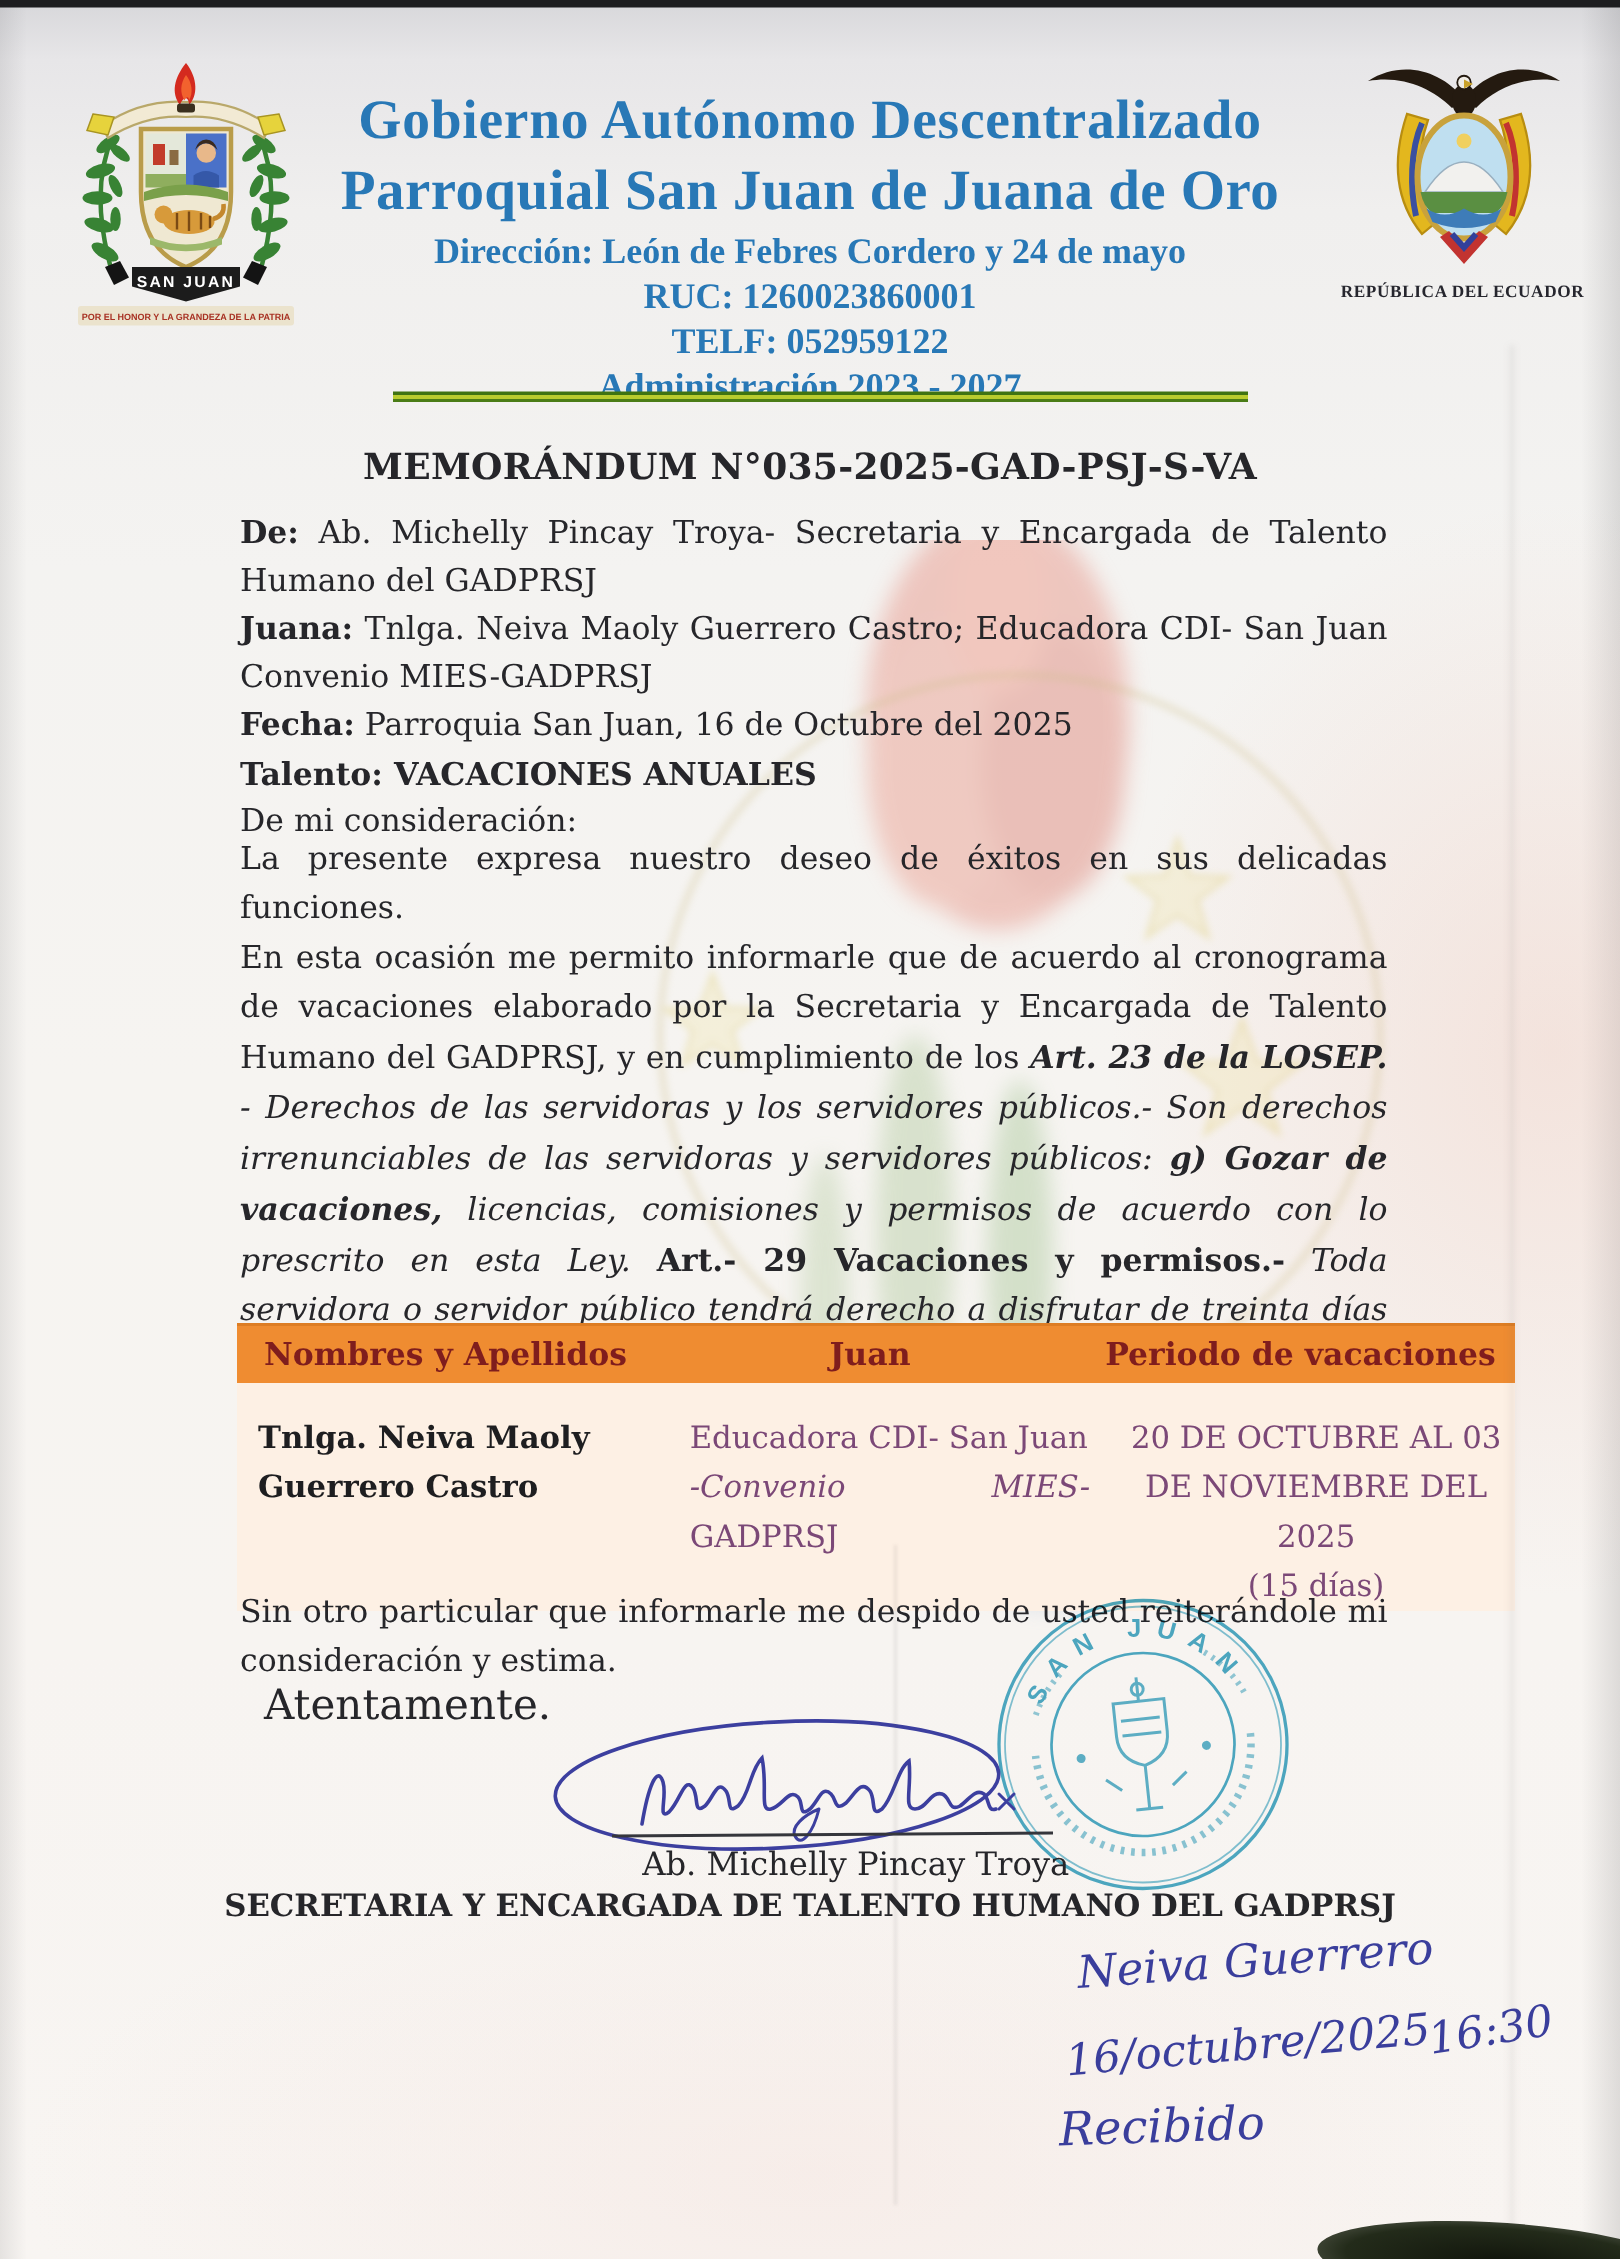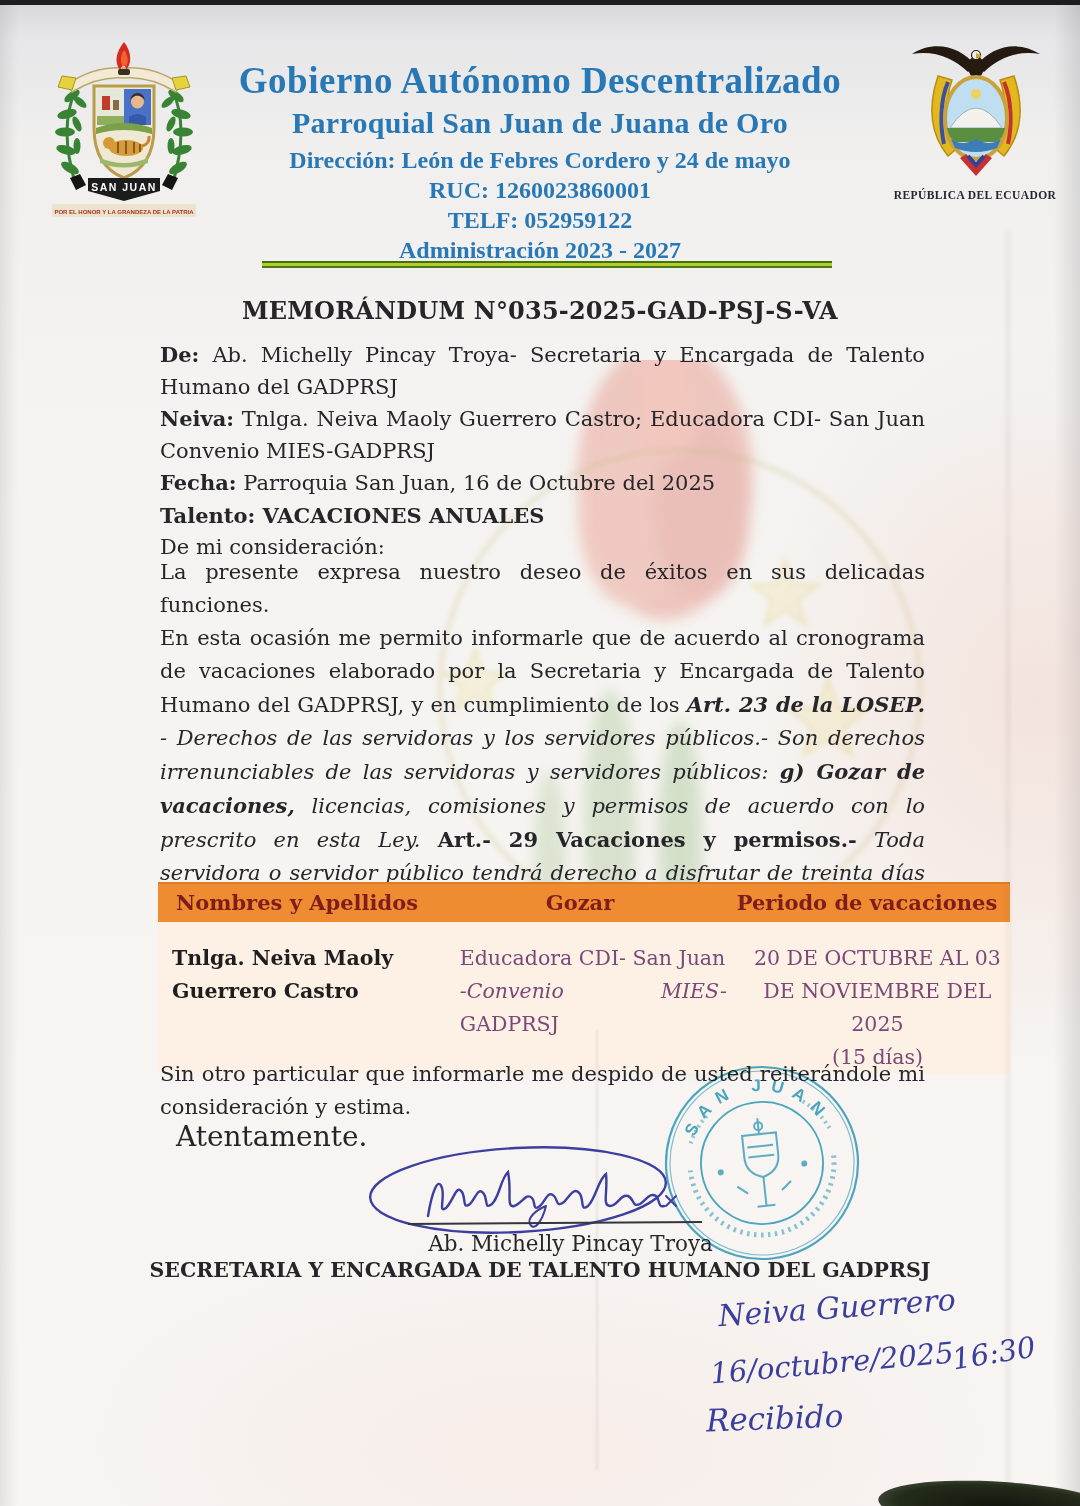--- a/index.html
+++ b/index.html
@@ -11,21 +11,21 @@
       radial-gradient(ellipse 700px 300px at 540px 1450px, rgba(244,222,216,.35), rgba(244,222,216,0) 75%),
       linear-gradient(90deg, rgba(60,60,65,.10) 0, rgba(60,60,65,0) 18px),
       linear-gradient(270deg, rgba(60,60,65,.14) 0, rgba(60,60,65,0) 26px),
       linear-gradient(180deg,#d7d7da 0,#e7e6e8 40px,#f0efee 140px,#f4f3f1 380px,#f6f4f1 720px,#f7f4f1 1100px,#f8f5f2 1506px);
   }
   .abs{position:absolute;}
   
   .letterhead{left:215px;top:62px;width:650px;text-align:center;color:#2878b6;
     font-family:"Liberation Serif",serif;font-weight:bold;line-height:1.0;}
   .lh1{font-size:37px;letter-spacing:.5px;}
-  .lh2{font-size:30px;margin-top:9px;letter-spacing:.3px;}
+  .lh2{font-size:38px;margin-top:9px;letter-spacing:.3px;}
   .lh3{font-size:24px;margin-top:10px;}
   .lh4{font-size:24px;margin-top:6px;}
   .greenrule{left:262px;top:261px;width:570px;height:7px;
     background:linear-gradient(180deg,#3f7312 0,#3f7312 2px,#b9cc2e 2px,#b9cc2e 5px,#4a7c16 5px,#4a7c16 7px);}
   .seal-caption{left:888px;top:189px;width:174px;text-align:center;font-family:"Liberation Serif",serif;
     font-weight:bold;font-size:11.5px;color:#26262e;letter-spacing:.4px;}
   
   .memo-title{left:0;top:296px;width:1080px;text-align:center;font-weight:bold;font-size:24px;letter-spacing:.2px;}
   .block{left:160px;width:765px;text-align:justify;font-size:21px;}
   .fields{top:339px;line-height:31.5px;}
@@ -201,36 +201,36 @@
     <div class="lh4">RUC: 1260023860001</div>
     <div class="lh4">TELF: 052959122</div>
     <div class="lh4">Administración 2023 - 2027</div>
   </div>
   <div class="abs greenrule"></div>
 
   <div class="abs memo-title">MEMORÁNDUM N°035-2025-GAD-PSJ-S-VA</div>
 
   <div class="abs block fields">
     <span class="b">De:</span><span> Ab. Michelly Pincay Troya- Secretaria y Encargada de Talento Humano del GADPRSJ</span><br>
-    <span class="b">Neiva:</span><span> Tnlga. Neiva Maoly Guerrero Castro; Educadora CDI- San Juan Convenio MIES-GADPRSJ</span><br>
+    <span class="b">Juana:</span><span> Tnlga. Neiva Maoly Guerrero Castro; Educadora CDI- San Juan Convenio MIES-GADPRSJ</span><br>
     <span class="b">Fecha:</span><span> Parroquia San Juan, 16 de Octubre del 2025</span><br>
     <span class="b">Talento:</span><span class="b"> VACACIONES ANUALES</span><br>
     <span>De mi consideración:</span>
   </div>
 
   <div class="abs block bodytext">
     <div>La presente expresa nuestro deseo de éxitos en sus delicadas funciones.</div>
     <div><span>En esta ocasión me permito informarle que de acuerdo al cronograma de vacaciones elaborado por la Secretaria y Encargada de Talento Humano del GADPRSJ, y  en cumplimiento de los </span><span class="bi">Art. 23 de la LOSEP.</span><span class="i"> - Derechos de las servidoras y los servidores públicos.- Son derechos irrenunciables de las servidoras y servidores públicos: </span><span class="bi">g) Gozar de vacaciones,</span><span class="i"> licencias, comisiones y permisos de acuerdo con lo prescrito en esta Ley. </span><span class="b">Art.- 29 Vacaciones y permisos.-</span><span class="i"> Toda servidora o servidor público tendrá derecho a disfrutar de treinta días de vacaciones anuales pagadas después de once meses de servicio continuo.</span></div>
     <div>Por lo antes expuesto, usted deberá gozar sus vacaciones en el periodo comprendido:</div>
   </div>
 
   <div class="abs vtable">
     <div class="vhead">
       <div class="cell c1">Nombres y Apellidos</div>
-      <div class="cell c2">Gozar</div>
+      <div class="cell c2">Juan</div>
       <div class="cell c3">Periodo de vacaciones</div>
     </div>
     <div class="vbody">
       <div class="cell c1 name-cell">Tnlga. Neiva Maoly Guerrero Castro</div>
       <div class="cell c2 cargo-cell">
         <div class="cargo-line">Educadora CDI- San Juan</div>
         <div class="cargo-line justify">-Convenio MIES-</div>
         <div class="cargo-line">GADPRSJ</div>
       </div>
       <div class="cell c3 period-cell">

